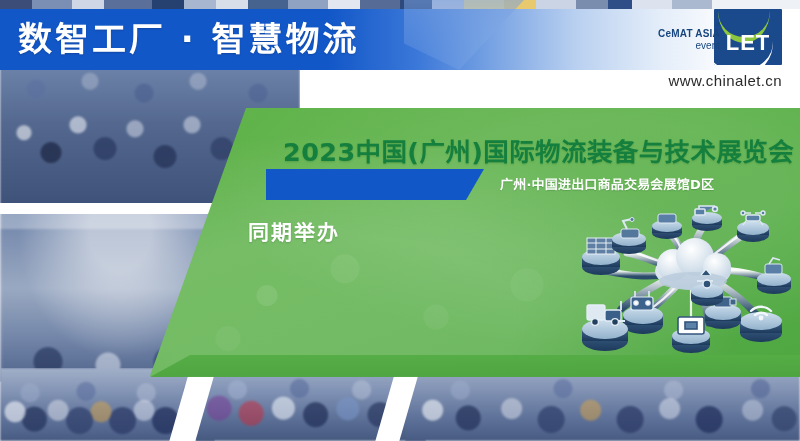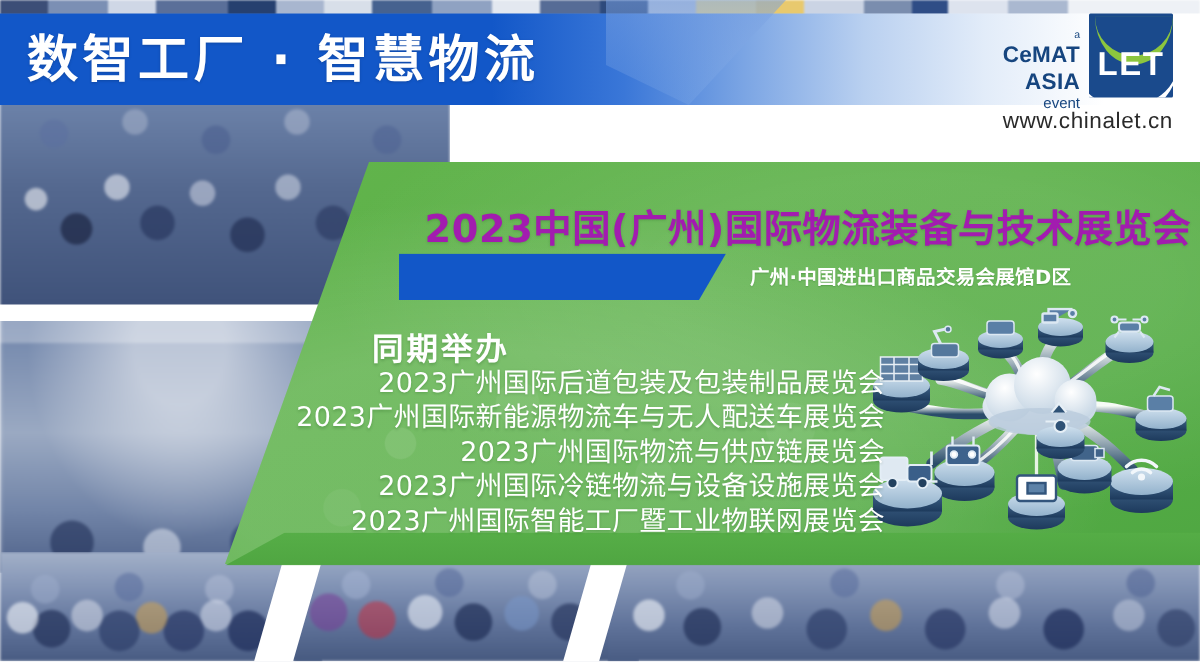--- a/index.html
+++ b/index.html
@@ -135,42 +135,42 @@
     position:absolute;left:404px;top:0;width:120px;height:70px;
     background:linear-gradient(180deg, rgba(120,160,225,.55), rgba(160,195,240,.15));
     clip-path:polygon(0 0, 100% 0, 46% 100%, 0 62%);
     pointer-events:none;
   }
 
   
   #logo-block{position:absolute;right:10px;top:6px;width:180px;height:84px;}
   #logo-square{
     position:absolute;right:8px;top:3px;width:56px;height:56px;
-    background:#1a4a8c;overflow:hidden;border-radius:1px;
+    background:#1a4a8c;overflow:hidden;border-radius:1px;padding-left:12px;
   }
   #logo-arc-green{
     position:absolute;left:4px;top:2px;width:52px;height:26px;
     border-bottom:6px solid #8cc63e;border-radius:0 0 50% 50%/0 0 100% 100%;
   }
   #logo-arc-white{
     position:absolute;left:-6px;top:30px;width:66px;height:32px;
     border-bottom:5px solid #ffffff;border-radius:0 0 60% 60%/0 0 100% 100%;
     transform:rotate(-6deg);
   }
   #logo-let{
     position:absolute;left:0;right:0;top:21px;text-align:center;
     color:#ffffff;font-size:22px;font-weight:bold;letter-spacing:1px;
     font-family:"Liberation Sans",sans-serif;
   }
   #logo-sub{
     position:absolute;right:70px;top:14px;width:86px;text-align:right;
     color:#16457f;line-height:1.18;font-family:"Liberation Sans",sans-serif;
   }
   #logo-sub .l1{font-size:7px;}
-  #logo-sub .l2{font-size:15px;font-weight:bold;letter-spacing:.2px;}
+  #logo-sub .l2{font-size:10px;font-weight:bold;letter-spacing:.2px;}
   #logo-sub .l3{font-size:10px;}
   #logo-url{
     position:absolute;right:8px;top:66px;
     color:#2a2a2a;font-size:15px;letter-spacing:.4px;
     font-family:Liberation Sans, sans-serif;white-space:nowrap;
   }
 
   
   #green-panel{
     position:absolute;left:150px;top:108px;width:650px;height:268px;
@@ -186,21 +186,21 @@
       radial-gradient(circle at 18% 70%, rgba(255,255,255,.5) 0 10px, transparent 11px),
       radial-gradient(circle at 30% 60%, rgba(255,255,255,.35) 0 14px, transparent 15px),
       radial-gradient(circle at 44% 78%, rgba(255,255,255,.3) 0 12px, transparent 13px),
       radial-gradient(circle at 58% 66%, rgba(255,255,255,.28) 0 16px, transparent 17px),
       radial-gradient(circle at 12% 86%, rgba(255,255,255,.3) 0 12px, transparent 13px);
     pointer-events:none;
   }
 
   #event-title{
     position:absolute;left:283px;top:131px;
-    font-size:25.5px;font-weight:bold;color:#a21caf;
+    font-size:25.5px;font-weight:bold;color:#15803d;
     letter-spacing:.4px;white-space:nowrap;
     font-family:"DejaVu Sans","Liberation Sans",sans-serif;
     text-shadow:0 1px 2px rgba(0,60,0,.18);
   }
 
   #date-badge{
     position:absolute;left:266px;top:169px;width:218px;height:31px;
     background:#1257c8;
     clip-path:polygon(0 0, 218px 0, 200px 31px, 0 31px);
   }
@@ -483,21 +483,14 @@
   </div>
 
   <div id="event-title">2023中国(广州)国际物流装备与技术展览会</div>
 
   <div id="date-badge"></div>
 
   <div id="venue-text">广州·中国进出口商品交易会展馆D区</div>
 
   <div id="concurrent-heading">同期举办</div>
 
-  <ul id="concurrent-list">
-    <li>2023广州国际后道包装及包装制品展览会</li>
-    <li>2023广州国际新能源物流车与无人配送车展览会</li>
-    <li>2023广州国际物流与供应链展览会</li>
-    <li>2023广州国际冷链物流与设备设施展览会</li>
-    <li>2023广州国际智能工厂暨工业物联网展览会</li>
-  </ul>
 
 </div>
 
 </body></html>

